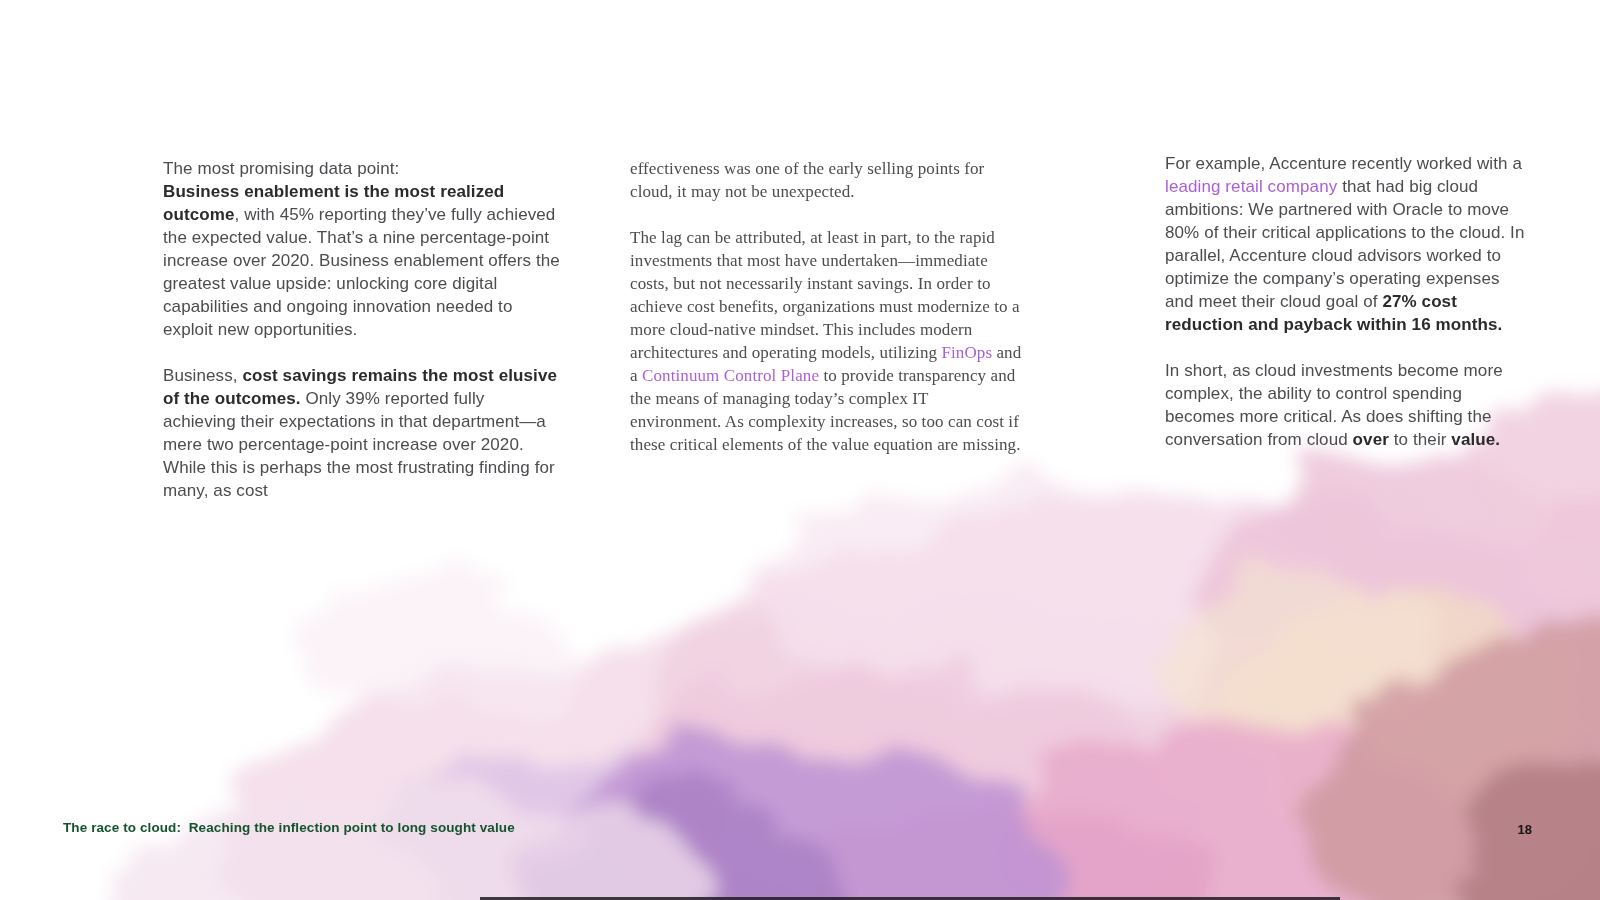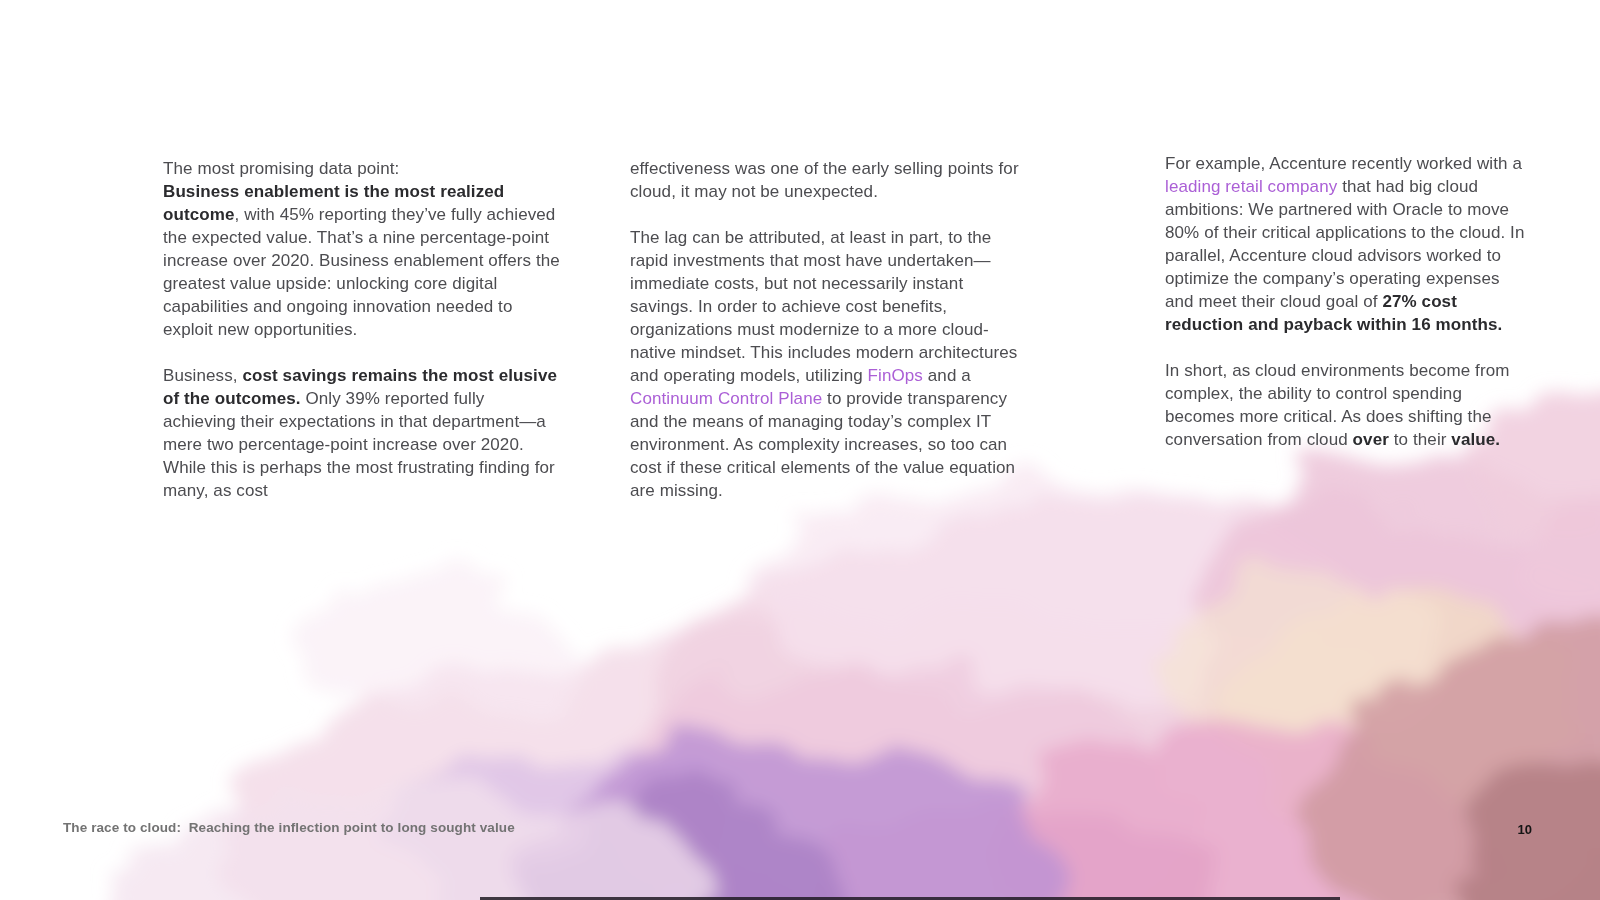--- a/index.html
+++ b/index.html
@@ -48,35 +48,35 @@
   }
   .col {
     position: absolute;
     top: 0;
     font-size: 17px;
     line-height: 23px;
     letter-spacing: 0.1px;
     color: #4c4c50;
   }
   .col-1 { left: 163px; width: 398px; }
-  .col-2 { left: 630px; width: 392px; }
+  .col-2 { left: 630px; width: 392px; font-family: Liberation Serif, serif; }
   .col-3 { left: 1165px; width: 362px; margin-top: -5px; }
   .para { margin: 0 0 23px 0; }
   .run-normal { font-weight: 400; color: #4c4c50; }
   .run-bold   { font-weight: 700; color: #2b2b2e; }
   .run-link   { font-weight: 400; color: #ab5fd6; cursor: pointer; }
 
   
   .footer-title {
     position: absolute;
     left: 63px;
     top: 820px;
     font-size: 13.5px;
     font-weight: 700;
-    color: #737373;
+    color: #14532d;
     letter-spacing: 0.1px;
     white-space: pre-wrap;
   }
   .page-number {
     position: absolute;
     right: 68px;
     top: 822px;
     font-size: 13px;
     font-weight: 700;
     color: #141414;
@@ -124,20 +124,20 @@
     <section class="col col-1">
       <p class="para"><span class="run-normal">The most promising data point:</span><br><span class="run-bold">Business enablement is the most realized outcome</span><span class="run-normal">, with 45% reporting they’ve fully achieved the expected value. That’s a nine percentage-point increase over 2020. Business enablement offers the greatest value upside: unlocking core digital capabilities and ongoing innovation needed to exploit new opportunities.</span></p>
       <p class="para"><span class="run-normal">Business, </span><span class="run-bold">cost savings remains the most elusive of the outcomes.</span><span class="run-normal"> Only 39% reported fully achieving their expectations in that department—a mere two percentage-point increase over 2020. While this is perhaps the most frustrating finding for many, as cost</span></p>
     </section>
     <section class="col col-2">
       <p class="para"><span class="run-normal">effectiveness was one of the early selling points for cloud, it may not be unexpected.</span></p>
       <p class="para"><span class="run-normal">The lag can be attributed, at least in part, to the rapid investments that most have undertaken—immediate costs, but not necessarily instant savings. In order to achieve cost benefits, organizations must modernize to a more cloud-native mindset. This includes modern architectures and operating models, utilizing </span><span class="run-link">FinOps</span><span class="run-normal"> and a </span><span class="run-link">Continuum Control Plane</span><span class="run-normal"> to provide transparency and the means of managing today’s complex IT environment. As complexity increases, so too can cost if these critical elements of the value equation are missing.</span></p>
     </section>
     <section class="col col-3">
       <p class="para"><span class="run-normal">For example, Accenture recently worked with a </span><span class="run-link">leading retail company</span><span class="run-normal"> that had big cloud ambitions: We partnered with Oracle to move 80% of their critical applications to the cloud. In parallel, Accenture cloud advisors worked to optimize the company’s operating expenses and meet their cloud goal of </span><span class="run-bold">27% cost reduction and payback within 16 months.</span></p>
-      <p class="para"><span class="run-normal">In short, as cloud environments become from complex, the ability to control spending becomes more critical. As does shifting the conversation from cloud </span><span class="run-bold">over</span><span class="run-normal"> to their </span><span class="run-bold">value.</span></p>
+      <p class="para"><span class="run-normal">In short, as cloud investments become more complex, the ability to control spending becomes more critical. As does shifting the conversation from cloud </span><span class="run-bold">over</span><span class="run-normal"> to their </span><span class="run-bold">value.</span></p>
     </section>
   </main>
 
   <div class="footer-title">The race to cloud:  Reaching the inflection point to long sought value</div>
-  <div class="page-number">10</div>
+  <div class="page-number">18</div>
 
 </div>
 
 </body></html>

